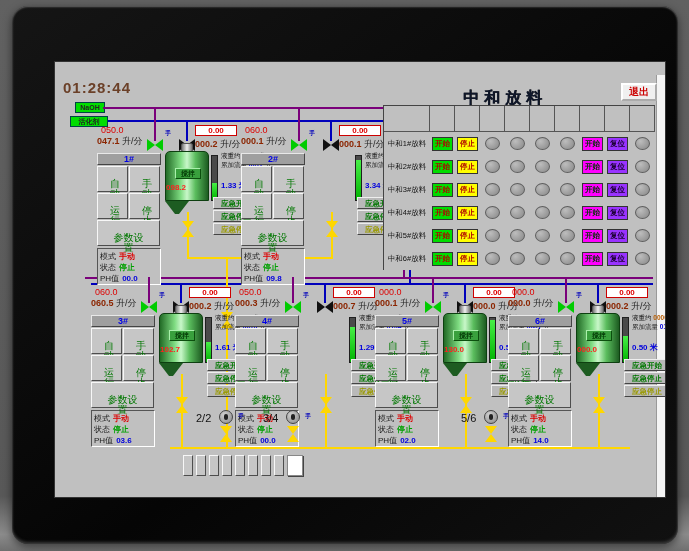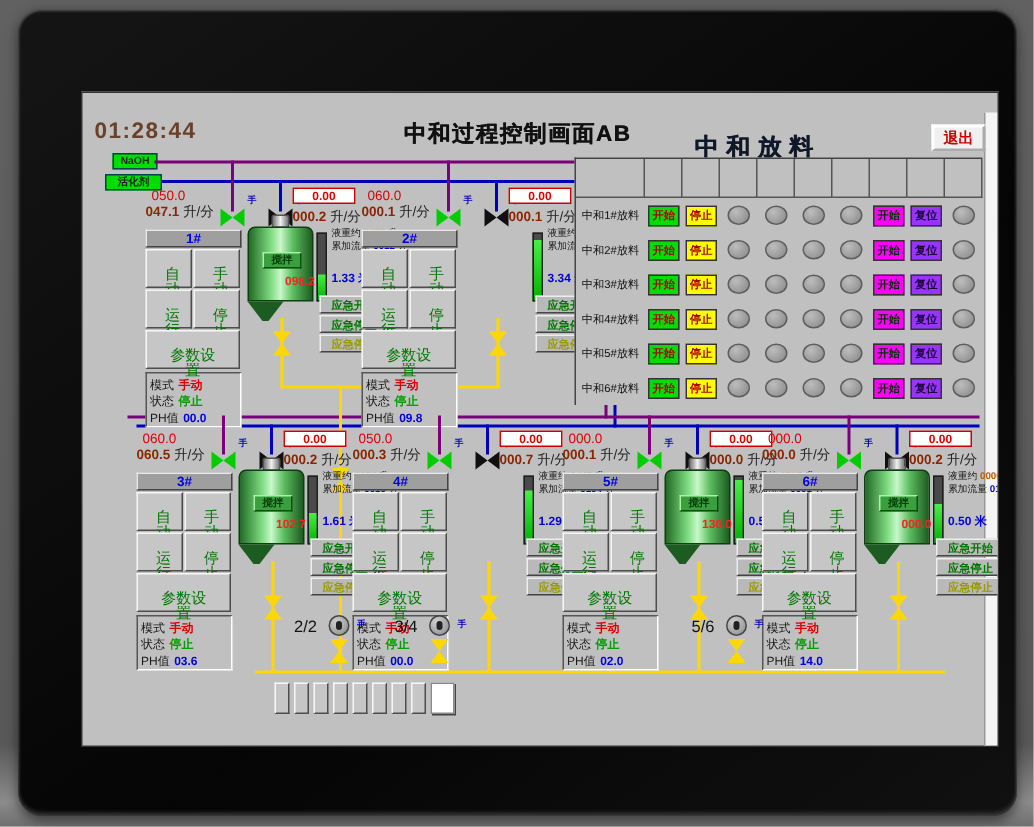--- a/index.html
+++ b/index.html
@@ -66,21 +66,21 @@
   .ubtn.wide{width:63px}
   .status{margin-top:2px;width:64px;height:37px;background:#c0c0c0;border-top:1px solid #555;border-left:1px solid #555;border-right:1px solid #fff;border-bottom:1px solid #fff;padding:2px 2px;font-size:8px;line-height:11px}
   .sl{color:#1a1a1a}
   .sv{font-weight:bold;margin-left:3px}
   .red{color:var(--alarm-red,#dd0000)}.grn{color:#00a000}.blu{color:var(--value-blue,#0000dd)}
   .orange{color:var(--weight-orange,#b85c00);font-weight:bold}
   .tank{position:absolute;left:68px;top:26px;width:44px}
   .nozzle{position:absolute;left:16px;top:-8px;width:12px;height:9px;background:linear-gradient(90deg,#777,#f0f0f0 50%,#777);border:1px solid #555;border-radius:2px}
   .tbody{position:relative;width:44px;height:50px;background:linear-gradient(90deg,#226b26,#7fdc82 35%,#c8f7c9 50%,#5bbd5e 70%,#1d5c21);border:1px solid #0d3f10;border-radius:5px 5px 0 0}
   .stir{position:absolute;left:9px;top:16px;width:26px;height:11px;background:#39a03d;border-top:1px solid #a9f0ab;border-left:1px solid #a9f0ab;border-right:1px solid #0c4f0e;border-bottom:1px solid #0c4f0e;color:#063;color:#053d07;font-size:7px;font-weight:bold;line-height:8px;padding:0;cursor:pointer}
-  .tval{position:absolute;left:0;top:31px;width:44px;text-align:right;color:#ff2020;font-size:8px;font-weight:bold}
+  .tval{position:absolute;left:0;top:31px;width:44px;text-align:left;color:#ff2020;font-size:8px;font-weight:bold}
   .cone{position:absolute;left:0;top:50px;width:24px;border-top:13px solid #1d5c21;border-left:10px solid transparent;border-right:10px solid transparent}
   .lvlbar{position:absolute;left:114px;top:30px;width:7px;height:46px;background:#4a4a4a;border:1px solid #1f1f1f}
   .lvlfill{position:absolute;bottom:0;left:0;width:100%;background:linear-gradient(180deg,#46ef46,#00b300)}
   .ro1,.ro2{position:absolute;font-size:6.5px;white-space:nowrap;line-height:8px}
   .ro1{left:124px;top:27px}.ro2{left:124px;top:36px}
   .lvltext{position:absolute;left:124px;top:55px;font-size:8px;font-weight:bold;color:var(--value-blue,#0000dd);white-space:nowrap}
   .emg{position:absolute;left:116px;top:72px;display:flex;flex-direction:column;gap:1px}
   .ebtn{width:46px;height:12px;font-size:7.5px;font-weight:bold;color:#007700;background:#b9b9b9;border-top:1px solid #eee;border-left:1px solid #eee;border-right:1px solid #444;border-bottom:1px solid #444;line-height:9px;padding:0;cursor:pointer}
   .ebtn.dis{color:#9a9a00}
   
@@ -111,21 +111,20 @@
 </style>
 </head>
 <body>
 
 <div class="device">
   <div class="screen">
 
     <div class="rstrip"></div>
 
     <div class="clock">01:28:44</div>
-    <div class="maintitle">中和过程控制画面AB</div>
     <div class="tbltitle">中和放料</div>
     <button class="exitbtn">退出</button>
 
     <div class="srctag src0">NaOH</div>
     <div class="srctag src1">活化剂</div>
 
     <div class="pipe pp" style="left:48px;top:45px;width:302px;height:2px"></div>
     <div class="pipe pb" style="left:53px;top:58px;width:300px;height:2px"></div>
     <div class="pipe pp" style="left:348px;top:45px;width:2px;height:172px"></div>
     <div class="pipe pb" style="left:354px;top:58px;width:2px;height:165px"></div>

